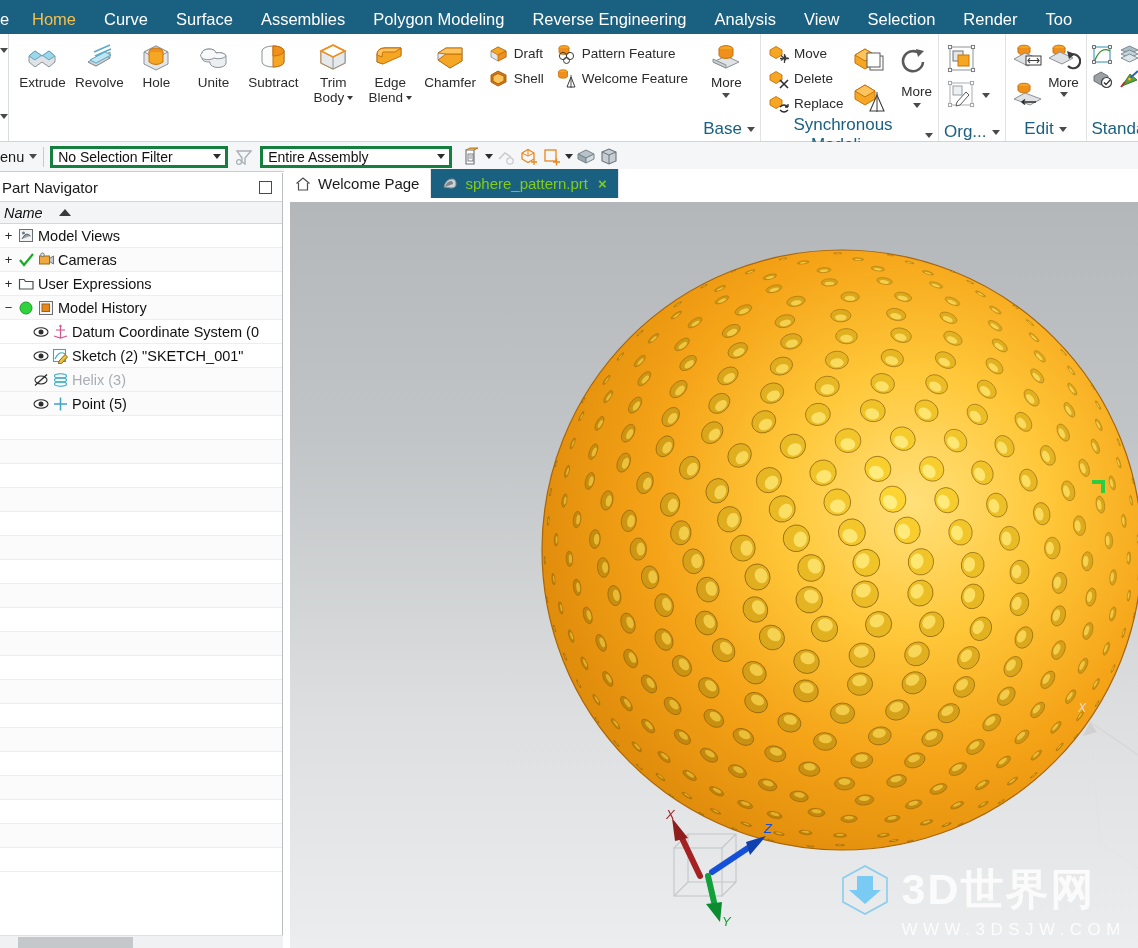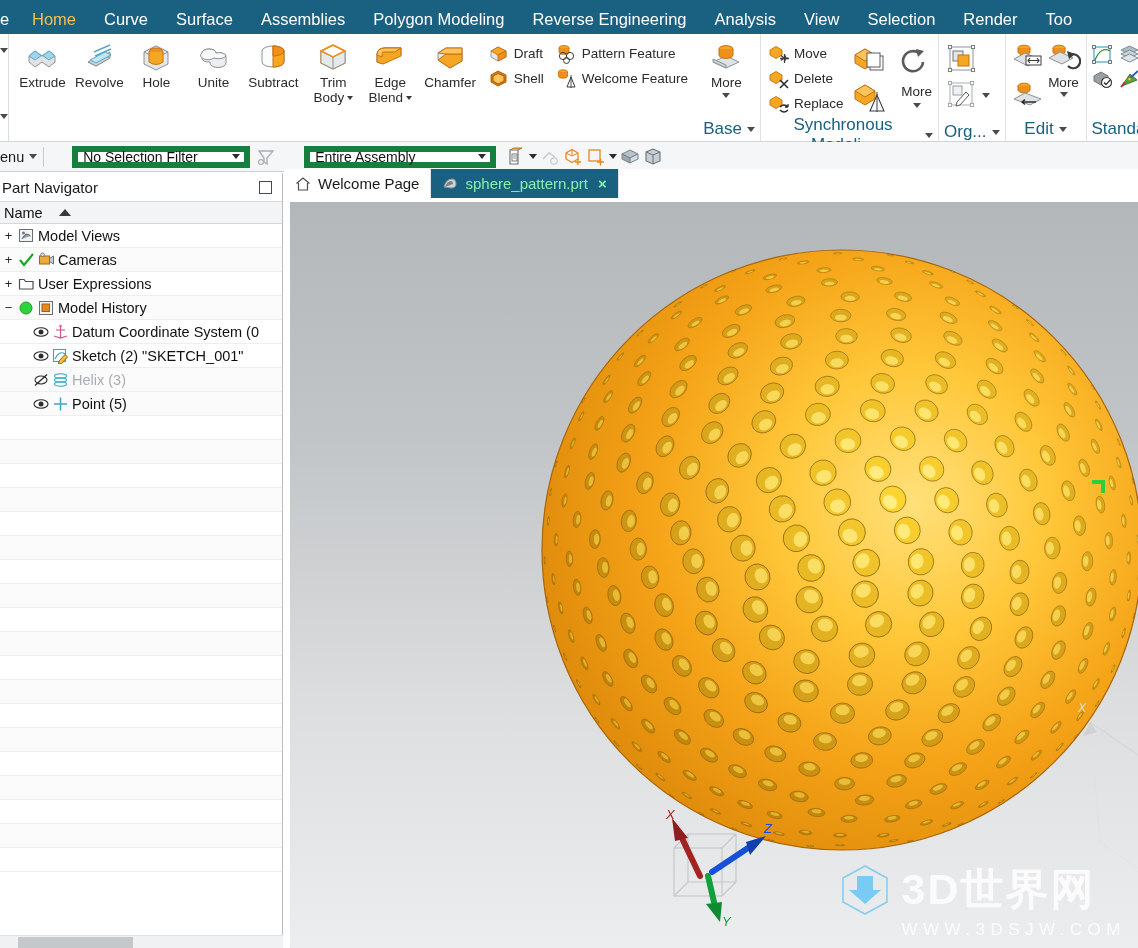--- a/index.html
+++ b/index.html
@@ -73,23 +73,23 @@
   .icon-grid2 { display:grid; grid-template-columns:repeat(2,auto); gap:4px 8px; padding-top:5px; align-content:start;}
 
   
   .selbar {
     position: absolute; left: 0; top: 142px; width: 1138px; height: 30px;
     background: #f5f6f7; border-bottom: 1px solid #c8ced2;
     display: flex; align-items: center; gap: 6px; padding-left: 0;
   }
   .menu-lbl { font-size: 14.5px; color: #1a1a1a; padding-left: 0; display:flex; align-items:center; gap:5px;}
   .combo {
-    height: 22px; background: #ffffff; border: 6px solid #15803d;
+    height: 22px; background: #ffffff; border: 3px solid #15803d;
     display: flex; align-items: center; justify-content: space-between;
-    font-size: 14px; color: #111; padding: 0 4px 0 5px; margin-left: 22px;
+    font-size: 14px; color: #111; padding: 0 4px 0 5px;
   }
   .combo .ctext { white-space: nowrap; }
   .combo .carr {
     width:0;height:0;border-left:4.5px solid transparent;border-right:4.5px solid transparent;
     border-top:5px solid #2c2c2c; margin-left:8px;
   }
   .sep-v { width:1px; height:20px; background:#c6cbcf; }
 
   
   .pn {
@@ -97,21 +97,21 @@
     background: #ffffff; border-right: 1px solid #b9bec2;
   }
   .pn-title {
     height: 28px; display: flex; align-items: center; justify-content: space-between;
     padding: 0 10px 0 2px; font-size: 15px; color: #1a1a1a;
   }
   .pn-pin { width: 13px; height: 13px; border: 1.6px solid #4a4a4a; }
   .pn-head {
     height: 23px; background: #f3f4f5; border-top: 1px solid #d3d7da; border-bottom: 1px solid #d3d7da;
     display: flex; align-items: center; padding-left: 4px; gap: 16px;
-    font-size: 14.5px; color: #111;
+    font-size: 14.5px; color: #111; font-style: italic;
   }
   .sortarrow { width:0;height:0;border-left:6px solid transparent;border-right:6px solid transparent;border-bottom:7px solid #3a3a3a;}
   .pn-tree { position: relative; }
   .trow {
     height: 24px; display: flex; align-items: center; gap: 3px;
     border-bottom: 1px solid #eceef0; font-size: 14.5px; color: #111;
     padding-right: 4px; white-space: nowrap; overflow: hidden;
   }
   .trow.alt { background: #fbfbfc; }
   .trow.dim { color: #a9aeb2; }
@@ -135,21 +135,21 @@
 
   
   .doctabs {
     position: absolute; left: 284px; top: 169px; width: 854px; height: 29px;
     background: #ffffff; display: flex; align-items: stretch;
   }
   .dtab {
     display: flex; align-items: center; gap: 7px; padding: 0 11px;
     font-size: 15px; color: #1a1a1a; border-right: 1px solid #e2e5e7;
   }
-  .dtab.active { background: #1a6080; color: #86efac; }
+  .dtab.active { background: #1a6080; color: #84cc16; }
   .dtab .x { font-size: 15px; font-weight: bold; margin-left: 3px; }
 
   
   .viewport {
     position: absolute; left: 290px; top: 202px; width: 848px; height: 746px;
     background: linear-gradient(180deg, #b3b7b9 0%, #c2c5c7 32%, #dcdedf 68%, #ecedee 100%);
     overflow: hidden;
   }
   .vp-border-l { position:absolute; left:284px; top:202px; width:6px; height:746px; background:#ffffff;}
 

